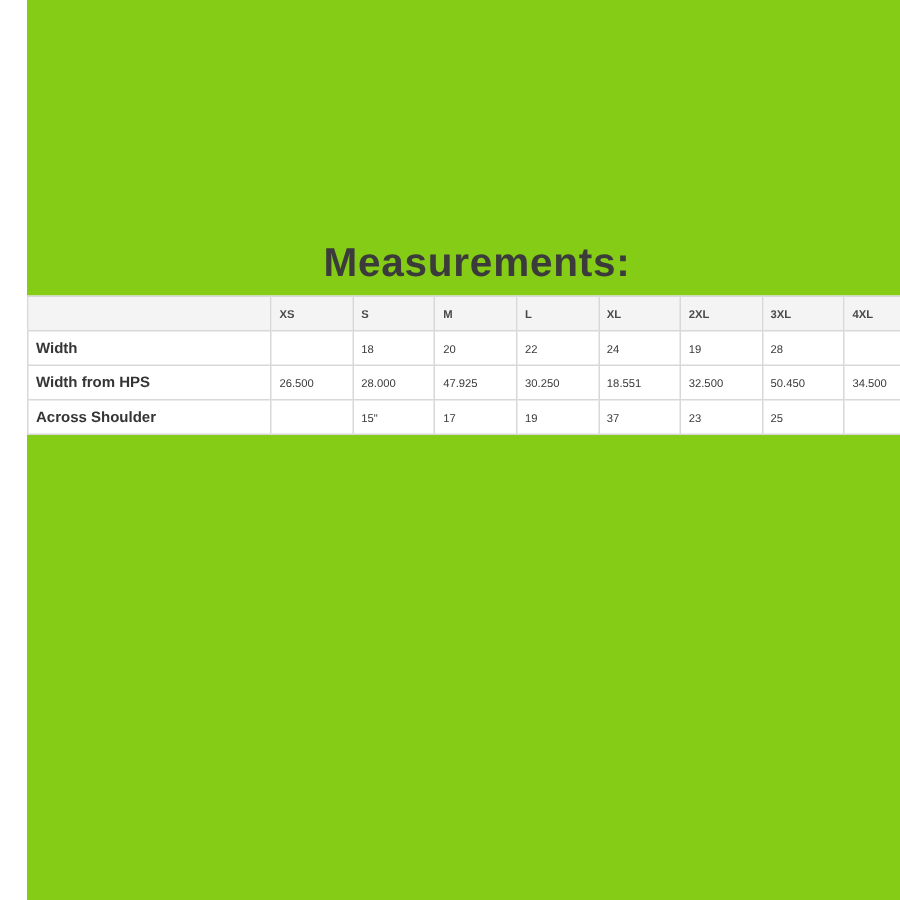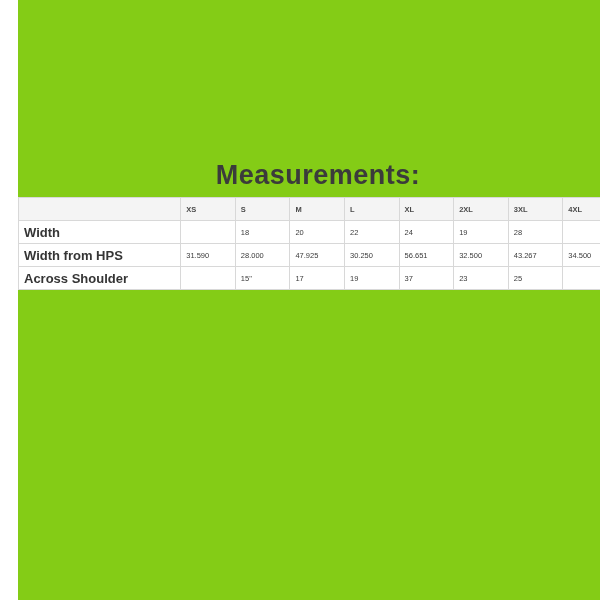--- a/index.html
+++ b/index.html
@@ -61,21 +61,21 @@
     font-size: 7.5px;
   }
   table.size-chart thead th.corner {
     background: #f4f4f4;
   }
   table.size-chart tbody th.rowlabel {
     background: #ffffff;
     font-weight: bold;
     text-align: left;
     color: #353535;
-    font-size: 13px;
+    font-size: 10px;
   }
   table.size-chart td {
     text-align: left;
     font-weight: normal;
   }
   col.label-col { width: 162px; }
   col.size-col  { width: 54.5px; }
 </style>
 </head>
 <body>
@@ -117,27 +117,27 @@
           <td>18</td>
           <td>20</td>
           <td>22</td>
           <td>24</td>
           <td>19</td>
           <td>28</td>
           <td></td>
         </tr>
         <tr>
           <th class="rowlabel">Width from HPS</th>
-          <td>31.590</td>
+          <td>26.500</td>
           <td>28.000</td>
           <td>47.925</td>
           <td>30.250</td>
-          <td>56.651</td>
+          <td>18.551</td>
           <td>32.500</td>
-          <td>43.267</td>
+          <td>50.450</td>
           <td>34.500</td>
         </tr>
         <tr>
           <th class="rowlabel">Across Shoulder</th>
           <td></td>
           <td>15"</td>
           <td>17</td>
           <td>19</td>
           <td>37</td>
           <td>23</td>

